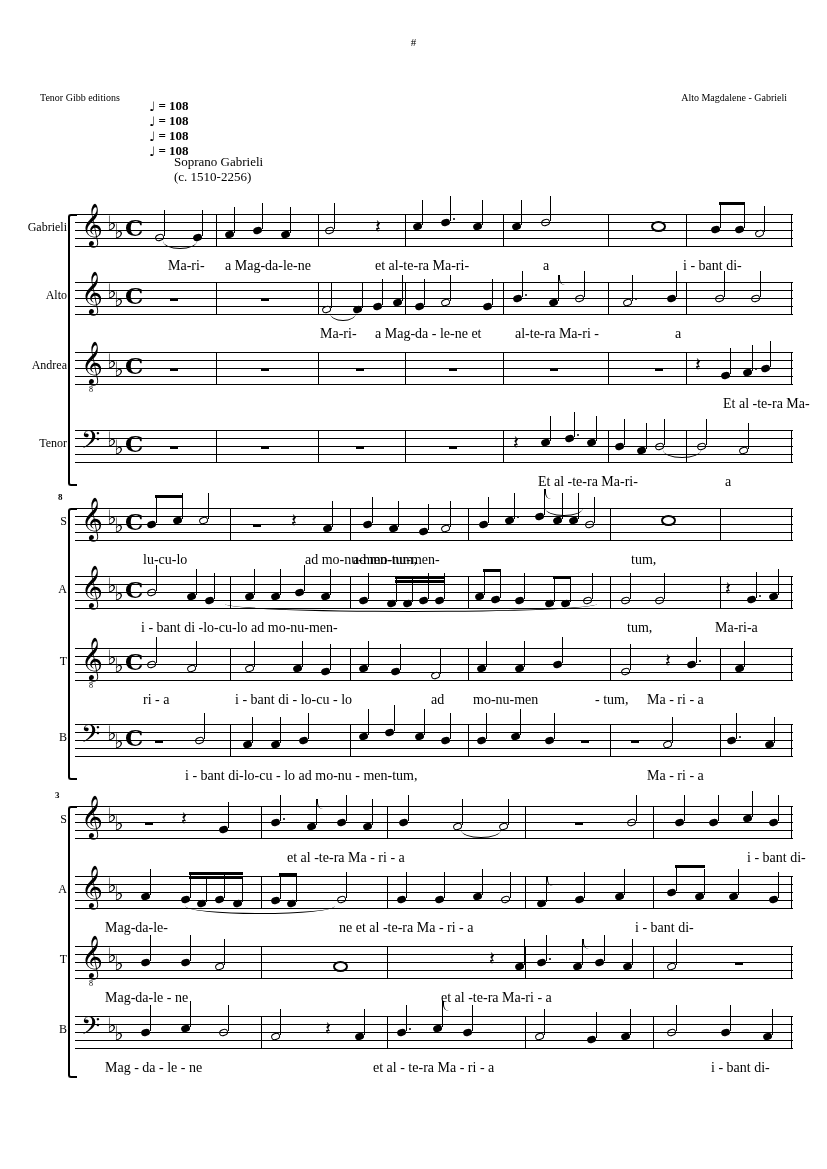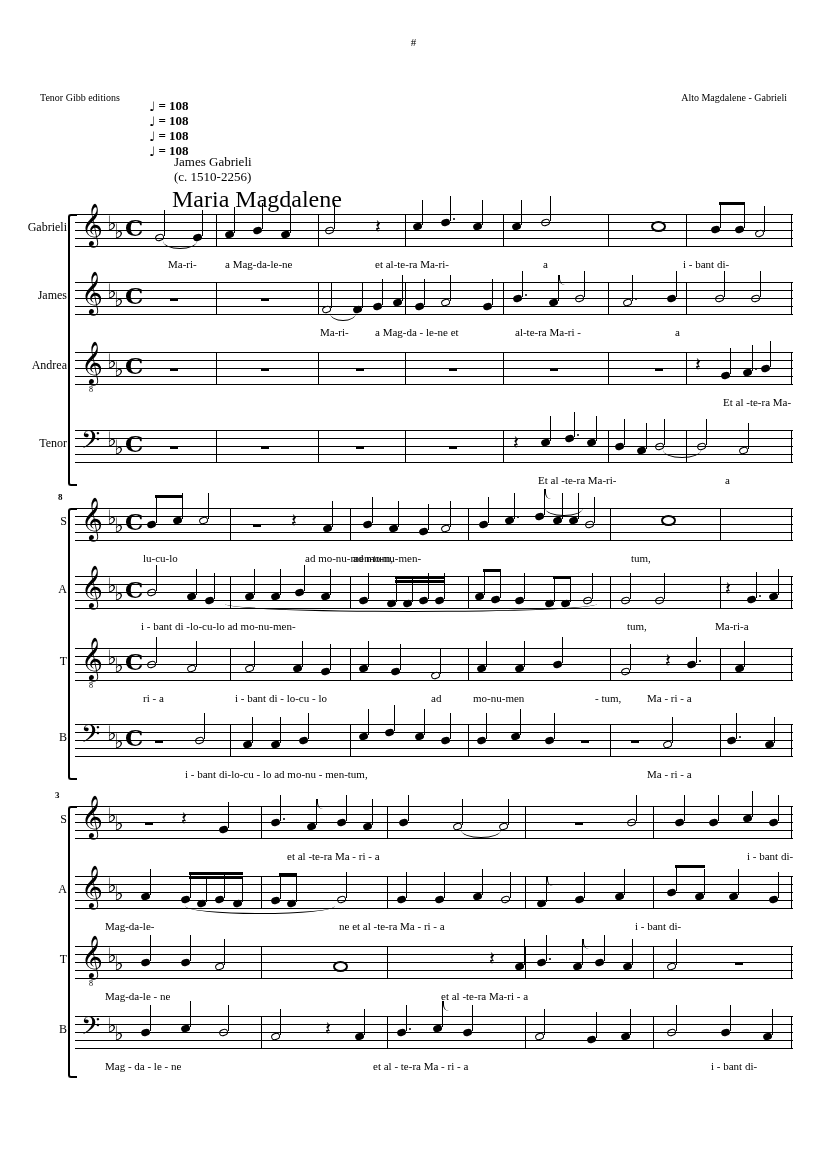--- a/index.html
+++ b/index.html
@@ -243,21 +243,21 @@
   }
   .tie {
     position: absolute;
     height: 7px;
     border-bottom: 1.3px solid #000;
     border-radius: 0 0 50% 50%/0 0 100% 100%;
   }
 
   .lyric {
     position: absolute;
-    font-size: 11px;
+    font-size: 14px;
     white-space: nowrap;
     font-family: "Liberation Serif", serif;
   }
 </style>
 </head>
 <body>
 
 <div class="page">
 
   <div class="page-number">#</div>
@@ -265,25 +265,24 @@
   <div class="credit-right">Alto Magdalene - Gabrieli</div>
 
   <div class="tempo-block">
     <div class="tempo-line"><span class="tempo-note">♩</span> <span>= 108</span></div>
     <div class="tempo-line"><span class="tempo-note">♩</span> <span>= 108</span></div>
     <div class="tempo-line"><span class="tempo-note">♩</span> <span>= 108</span></div>
     <div class="tempo-line"><span class="tempo-note">♩</span> <span>= 108</span></div>
   </div>
 
   <div class="composer">
-    <div>James Gabrieli</div>
+    <div>Soprano Gabrieli</div>
     <div>(c. 1510-2256)</div>
   </div>
 
-  <div class="work-title">Maria Magdalene</div>
 
   <div class="system" style="top:0">
     <div class="sys-bracket" style="top:214px; height:268px;"></div>
 
     <div class="stave" style="top:214px; width:718px;">
       <div class="lines" style="width:718px;">
           <i></i>
           <i></i>
           <i></i>
           <i></i>
@@ -346,21 +345,21 @@
     </div>
 
     <div class="stave" style="top:282px; width:718px;">
       <div class="lines" style="width:718px;">
           <i></i>
           <i></i>
           <i></i>
           <i></i>
           <i></i>
         </div>
-      <div class="part-label">James</div>
+      <div class="part-label">Alto</div>
       <div class="clef treble">𝄞</div>
       <div class="keysig b1">♭</div>
       <div class="keysig b2">♭</div>
       <div class="timesig">C</div>
 
       <div class="barline" style="left:141px;"></div>
       <div class="barline" style="left:243px;"></div>
       <div class="barline" style="left:330px;"></div>
       <div class="barline" style="left:428px;"></div>
       <div class="barline" style="left:533px;"></div>

